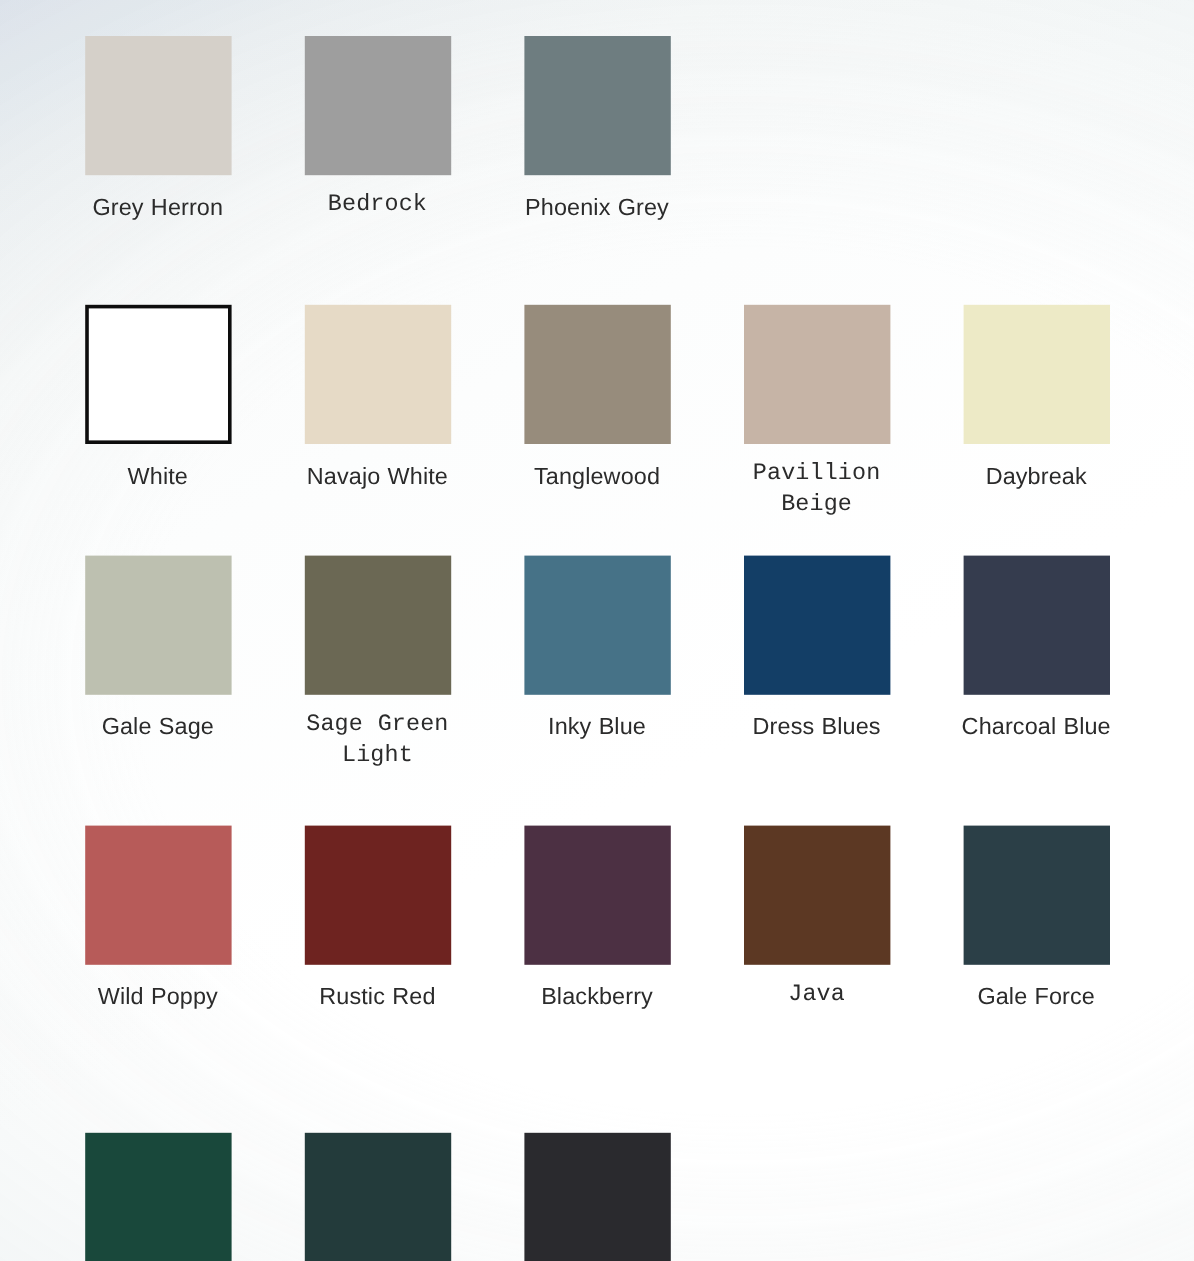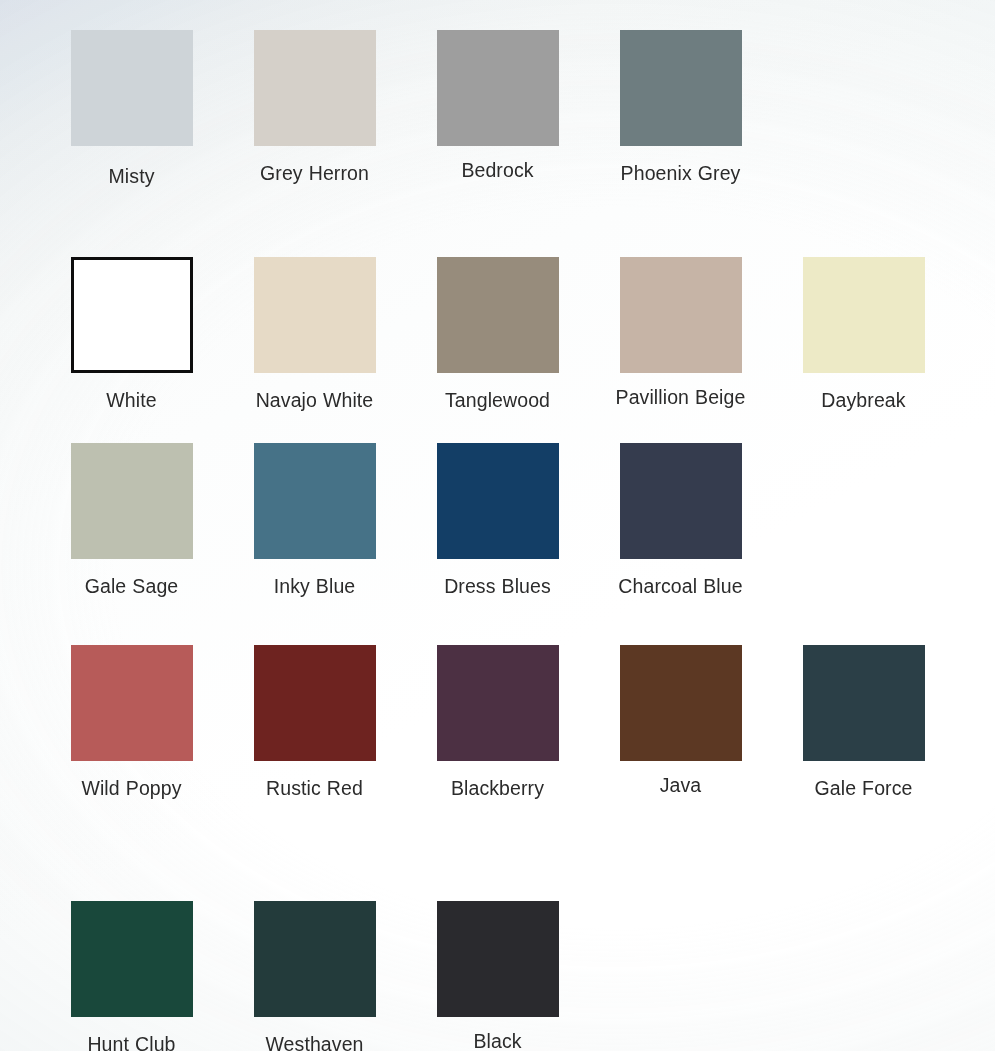--- a/index.html
+++ b/index.html
@@ -86,36 +86,32 @@
     word-spacing: 0.5px;
   }
 
   
   .row-1 { margin-bottom: 68px; }
   .row-2 { margin-bottom: 30px; }
   .row-3 { margin-bottom: 46px; }
   .row-4 { margin-bottom: 100px; }
 
   
-  .nudge-up   { margin-top: 11px; }
+  .nudge-up   { margin-top: 11px; font-family: Liberation Mono, monospace; }
   .nudge-down { margin-top: 17px; }
 </style>
 </head>
 <body>
 
 <div class="bg-layer bg-tint-tl"></div>
 <div class="bg-layer bg-tint-edges"></div>
 
 <div class="palette" id="palette">
     <div class="row row-1">
       <div class="cell">
-        <div class="swatch" style="background-color: rgb(206, 212, 216);"></div>
-        <div class="label nudge-down">Misty</div>
-      </div>
-      <div class="cell">
         <div class="swatch" style="background-color: rgb(213, 208, 201);"></div>
         <div class="label">Grey Herron</div>
       </div>
       <div class="cell">
         <div class="swatch" style="background-color: rgb(158, 158, 158);"></div>
         <div class="label nudge-up">Bedrock</div>
       </div>
       <div class="cell">
         <div class="swatch" style="background-color: rgb(110, 125, 128);"></div>
         <div class="label">Phoenix Grey</div>
@@ -142,20 +138,24 @@
         <div class="swatch" style="background-color: rgb(237, 234, 198);"></div>
         <div class="label">Daybreak</div>
       </div>
     </div>
     <div class="row row-3">
       <div class="cell">
         <div class="swatch" style="background-color: rgb(189, 192, 176);"></div>
         <div class="label">Gale Sage</div>
       </div>
       <div class="cell">
+        <div class="swatch" style="background-color: rgb(107, 104, 84);"></div>
+        <div class="label nudge-up">Sage Green Light</div>
+      </div>
+      <div class="cell">
         <div class="swatch" style="background-color: rgb(70, 114, 135);"></div>
         <div class="label">Inky Blue</div>
       </div>
       <div class="cell">
         <div class="swatch" style="background-color: rgb(19, 62, 102);"></div>
         <div class="label">Dress Blues</div>
       </div>
       <div class="cell">
         <div class="swatch" style="background-color: rgb(53, 60, 78);"></div>
         <div class="label">Charcoal Blue</div>

